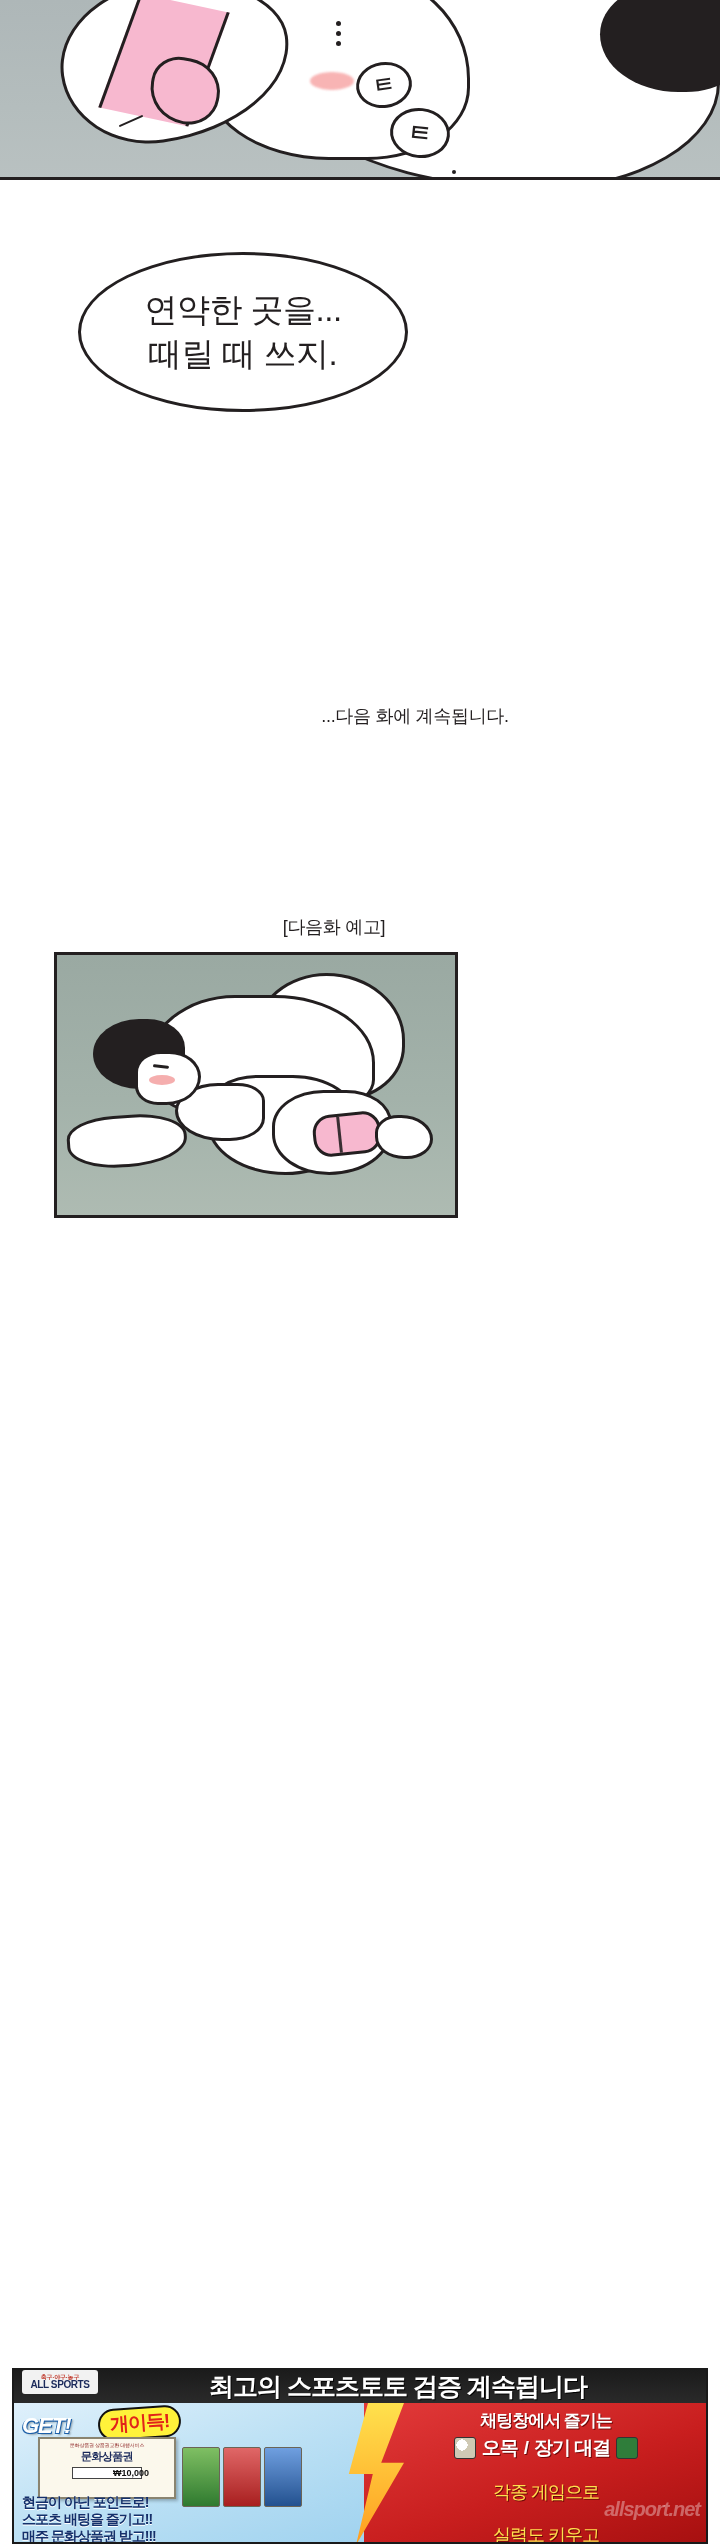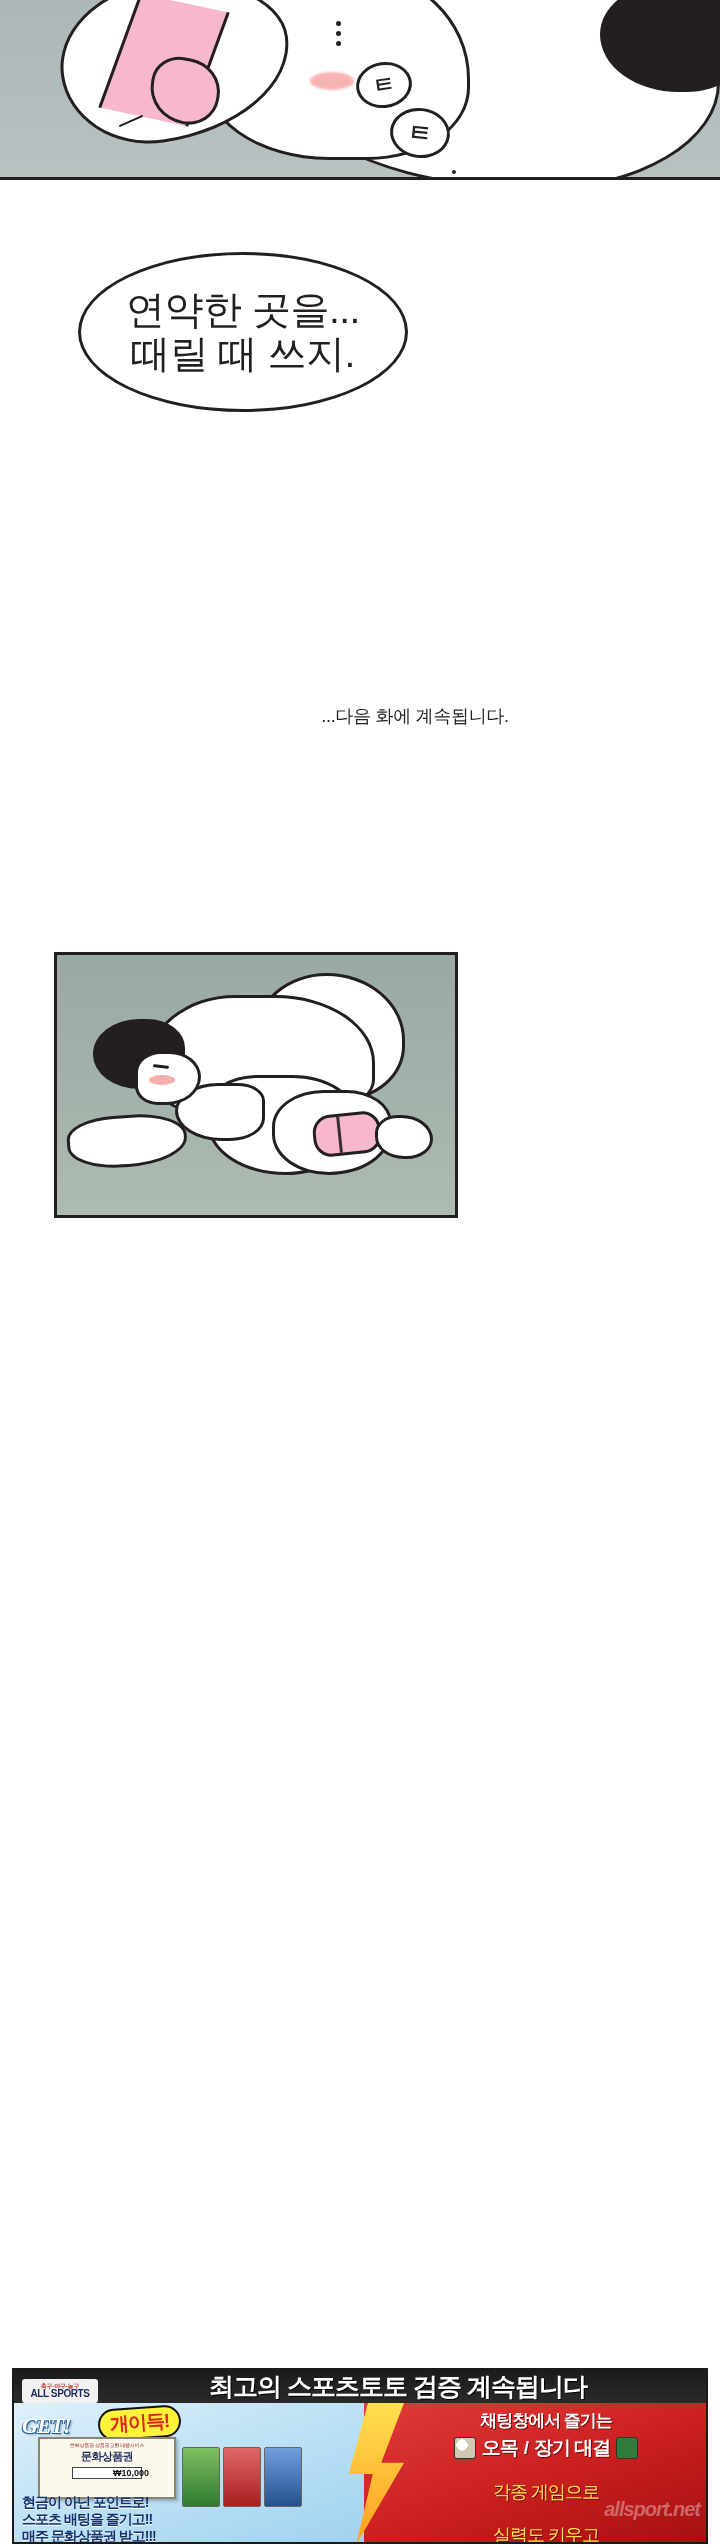--- a/index.html
+++ b/index.html
@@ -153,21 +153,21 @@
     border: 3px solid #231f20;
     border-radius: 50%;
     display: flex;
     flex-direction: column;
     align-items: center;
     justify-content: center;
     text-align: center;
   }
   .balloon-line {
     font-family: "Liberation Sans", sans-serif;
-    font-size: 39px;
+    font-size: 33px;
     line-height: 44px;
     letter-spacing: -0.5px;
     color: #231f20;
     font-weight: 500;
   }
 
   
   .continued {
     position: absolute;
     left: 0; top: 704px;
@@ -323,21 +323,21 @@
     border: 2px solid #1a1a1a;
     background: #e8e3d7;
     overflow: hidden;
     display: flex;
     flex-direction: column;
   }
   .ad-head {
     height: 34px;
     background: linear-gradient(180deg, #1b1b1b 0%, #2a2a2a 100%);
     display: flex;
-    align-items: flex-end;
+    align-items: flex-start;
     gap: 0;
     padding: 0 8px;
   }
   .ad-logo {
     width: 76px;
     height: 24px;
     background: #f2f2f2;
     border-radius: 3px;
     display: flex;
     flex-direction: column;
@@ -379,21 +379,21 @@
     padding: 4px 6px 0 6px;
   }
   .ad-get {
     position: absolute;
     left: 8px; top: 10px;
     font-size: 22px;
     font-weight: bold;
     font-style: italic;
     color: #ffffff;
     text-shadow: 1px 1px 0 #1b5fa8, -1px 1px 0 #1b5fa8, 2px 2px 2px rgba(0,0,0,.3);
-    font-family: Liberation Serif, serif;
+    font-family: Liberation Sans, sans-serif;
     letter-spacing: -1px;
   }
   .ad-bubble {
     position: absolute;
     left: 84px; top: 4px;
     background: #fff23a;
     border: 2px solid #111;
     border-radius: 16px;
     padding: 1px 10px;
     font-size: 19px;
@@ -607,20 +607,21 @@
     </div>
   </div>
 
   <div class="balloon">
     <div class="balloon-line">연약한 곳을...</div>
     <div class="balloon-line">때릴 때 쓰지.</div>
   </div>
 
   <div class="continued">...다음 화에 계속됩니다.</div>
 
+  <div class="next-label">[다음화 예고]</div>
 
   <div class="preview">
     <div class="pv-floor"></div>
     <div class="pv-pillow"></div>
     <div class="pv-hip"></div>
     <div class="pv-torso"></div>
     <div class="pv-leg"></div>
     <div class="pv-leg2"></div>
     <div class="pv-pinkcast"></div>
     <div class="pv-foot"></div>

